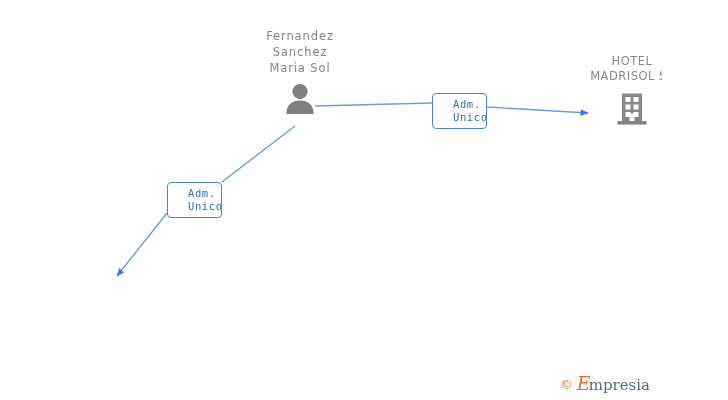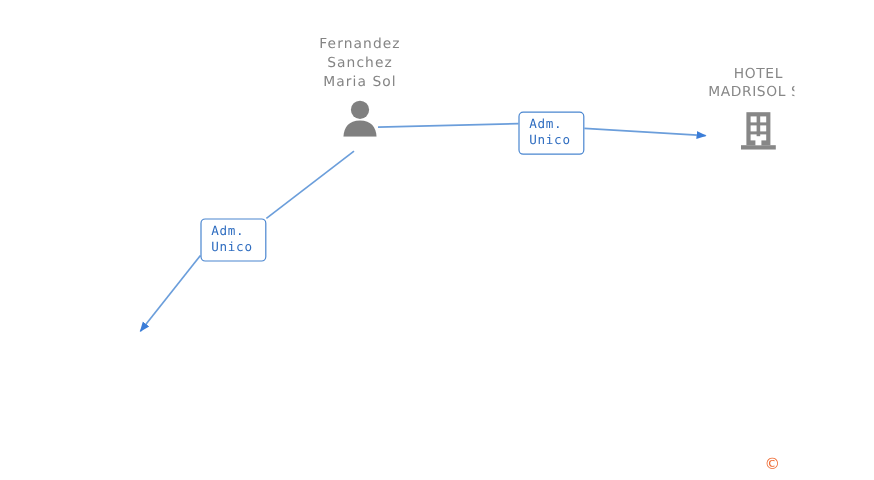--- a/index.html
+++ b/index.html
@@ -90,21 +90,21 @@
     position: absolute;
     box-sizing: border-box;
     border: 1px solid #4a86d0;
     border-radius: 4px;
     background: #ffffff;
     color: #2f6dc0;
     font-family: "DejaVu Sans Mono", monospace;
     font-size: 10.5px;
     line-height: 13px;
     letter-spacing: 0.6px;
-    padding: 4px 7px 4px 8px;
+    padding: 4px 7px 4px 20px;
     white-space: pre-line;
     text-align: left;
   }
   .edge-label.top {
     left: 432px;
     top: 93px;
     width: 55px;
   }
   .edge-label.left {
     left: 167px;
@@ -200,15 +200,18 @@
   </div>
 
 
   <div class="edge-label top">Adm.
 Unico</div>
   <div class="edge-label left">Adm.
 Unico</div>
 
   <div id="watermark">
     <span class="wm-c">©</span>
+    <span>
+      <span class="wm-e">E</span><span class="wm-rest">mpresia</span>
+    </span>
   </div>
 
 </div>
 
 </body></html>

